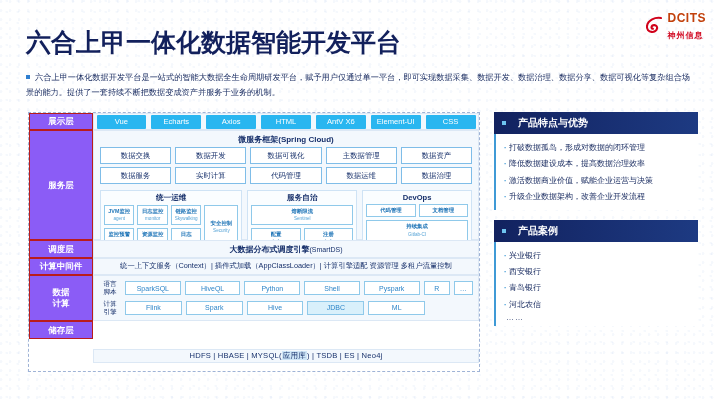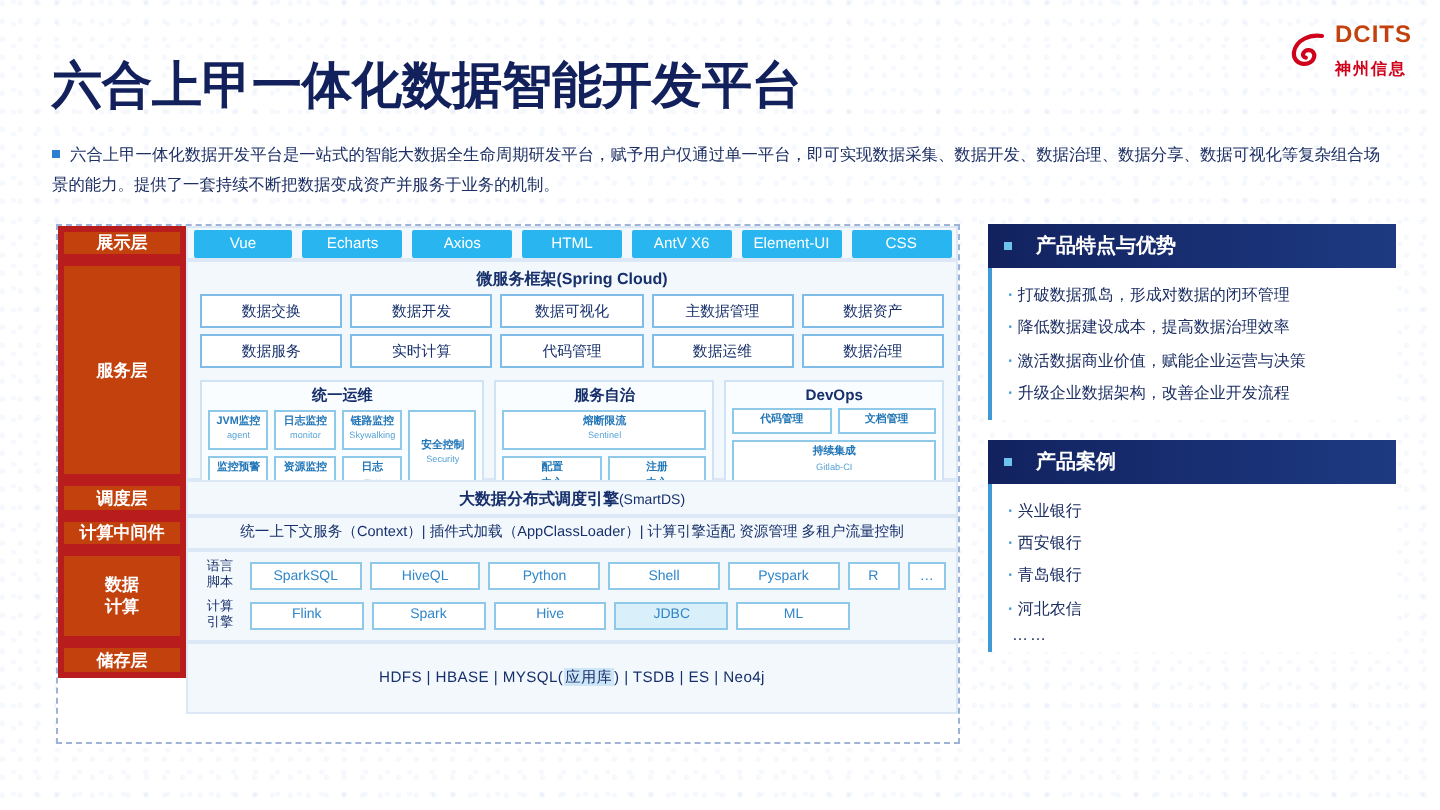--- a/index.html
+++ b/index.html
@@ -45,23 +45,23 @@
     display:inline-block;width:4px;height:4px;background:#2f7fd0;margin-right:5px;
     vertical-align:1px;
   }
   
   .arch{
     position:absolute;left:28px;top:112px;width:452px;height:260px;
     border:1px dashed #9fb3d6;background:#fff;box-sizing:border-box;
   }
   .arch-row{display:flex;}
   .lbl{
-    background:#c2410c;color:#fff;font-size:8.5px;font-weight:bold;
+    background:#8b5cf6;color:#fff;font-size:8.5px;font-weight:bold;
     display:flex;align-items:center;justify-content:center;text-align:center;
-    box-sizing:border-box;border:3px solid #b91c1c;line-height:1.25;
+    box-sizing:border-box;border:1px solid #b91c1c;line-height:1.25;
   }
   .content{
     flex:1;box-sizing:border-box;background:#f3f8fd;border:1px solid #dce8f5;
     display:flex;align-items:center;
   }
   .pill{
     background:#29b6f0;color:#fff;font-size:7.6px;text-align:center;
     padding:2.5px 0;flex:1;margin:0 2.5px;border-radius:1px;
   }
   .mf-title{
@@ -328,21 +328,21 @@
           <div class="chip solid">JDBC</div>
           <div class="chip">ML</div>
           <div style="flex:.8;"></div>
         </div>
       </div>
     </div>
   </div>
 
   <div class="arch-row">
     <div class="lbl" style="width:64px;height:18px;">储存层</div>
-    <div class="content" style="height:36px;">
+    <div class="content" style="height:14px;margin-top:28px;">
       <div class="store">
         <span>HDFS | HBASE | MYSQL(</span><span class="hl">应用库</span><span>) | TSDB | ES | Neo4j</span>
       </div>
     </div>
   </div>
 </div>
 
 <div class="side">
 
   <div class="card">

